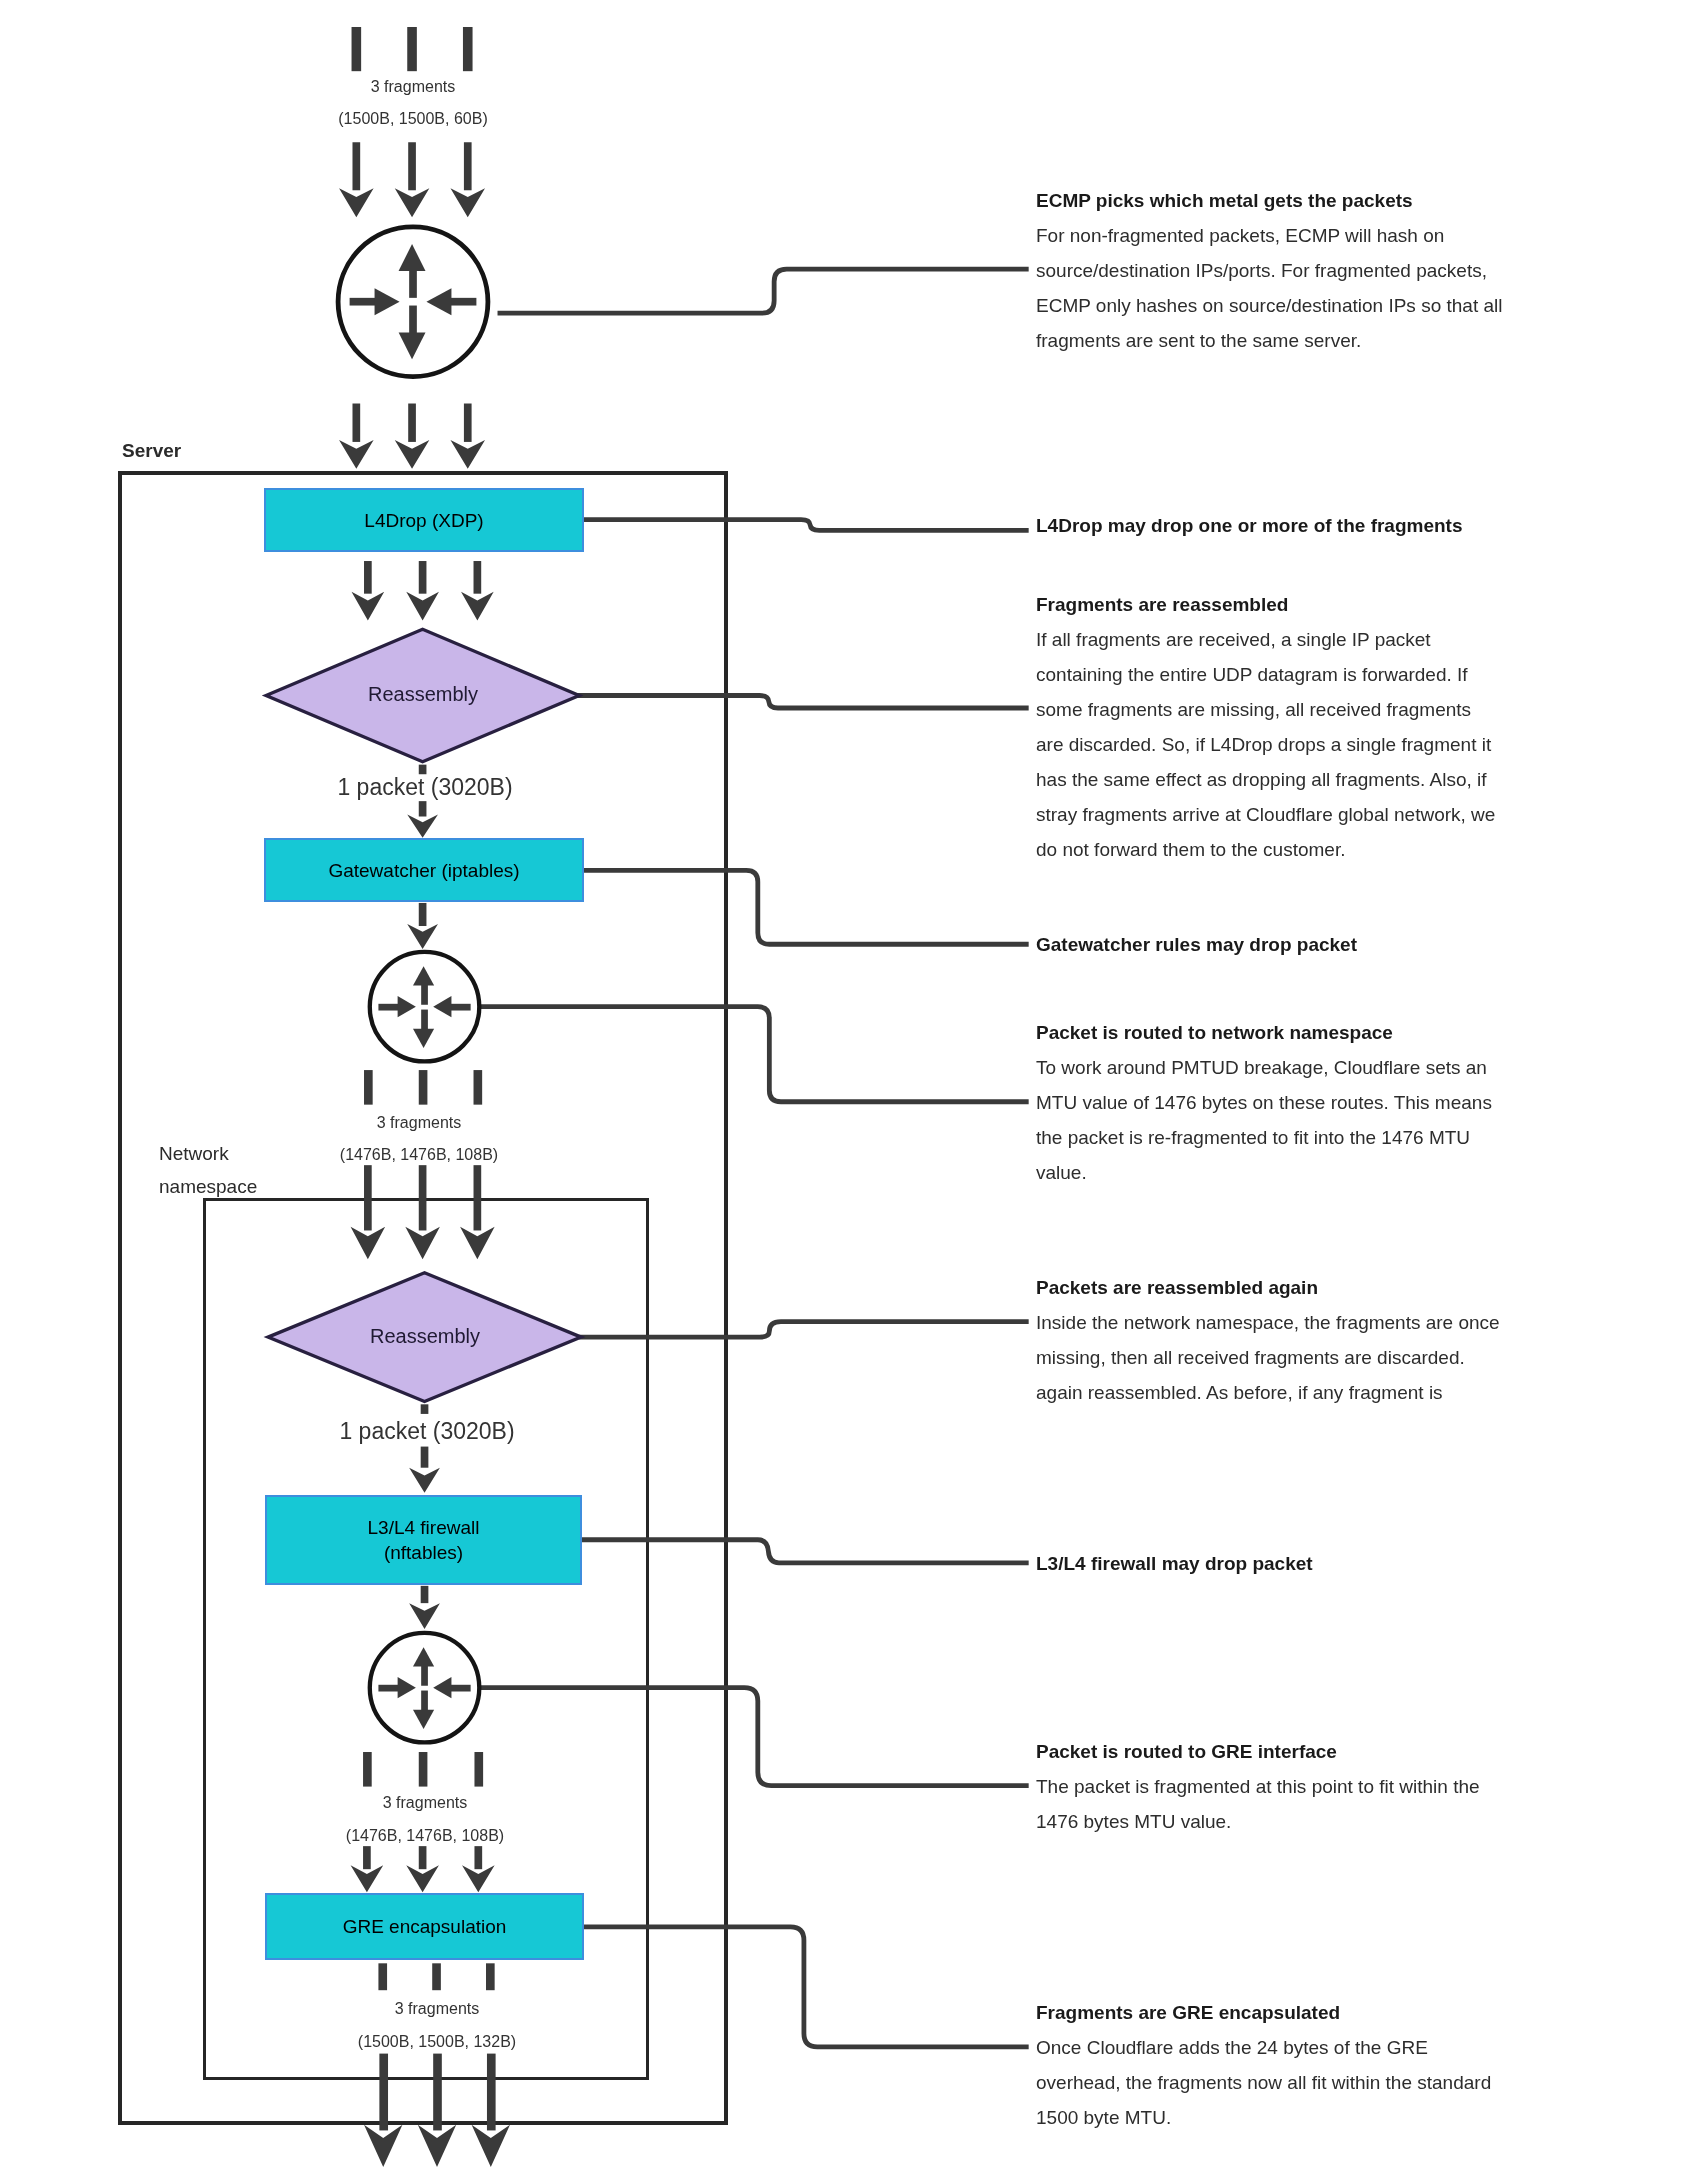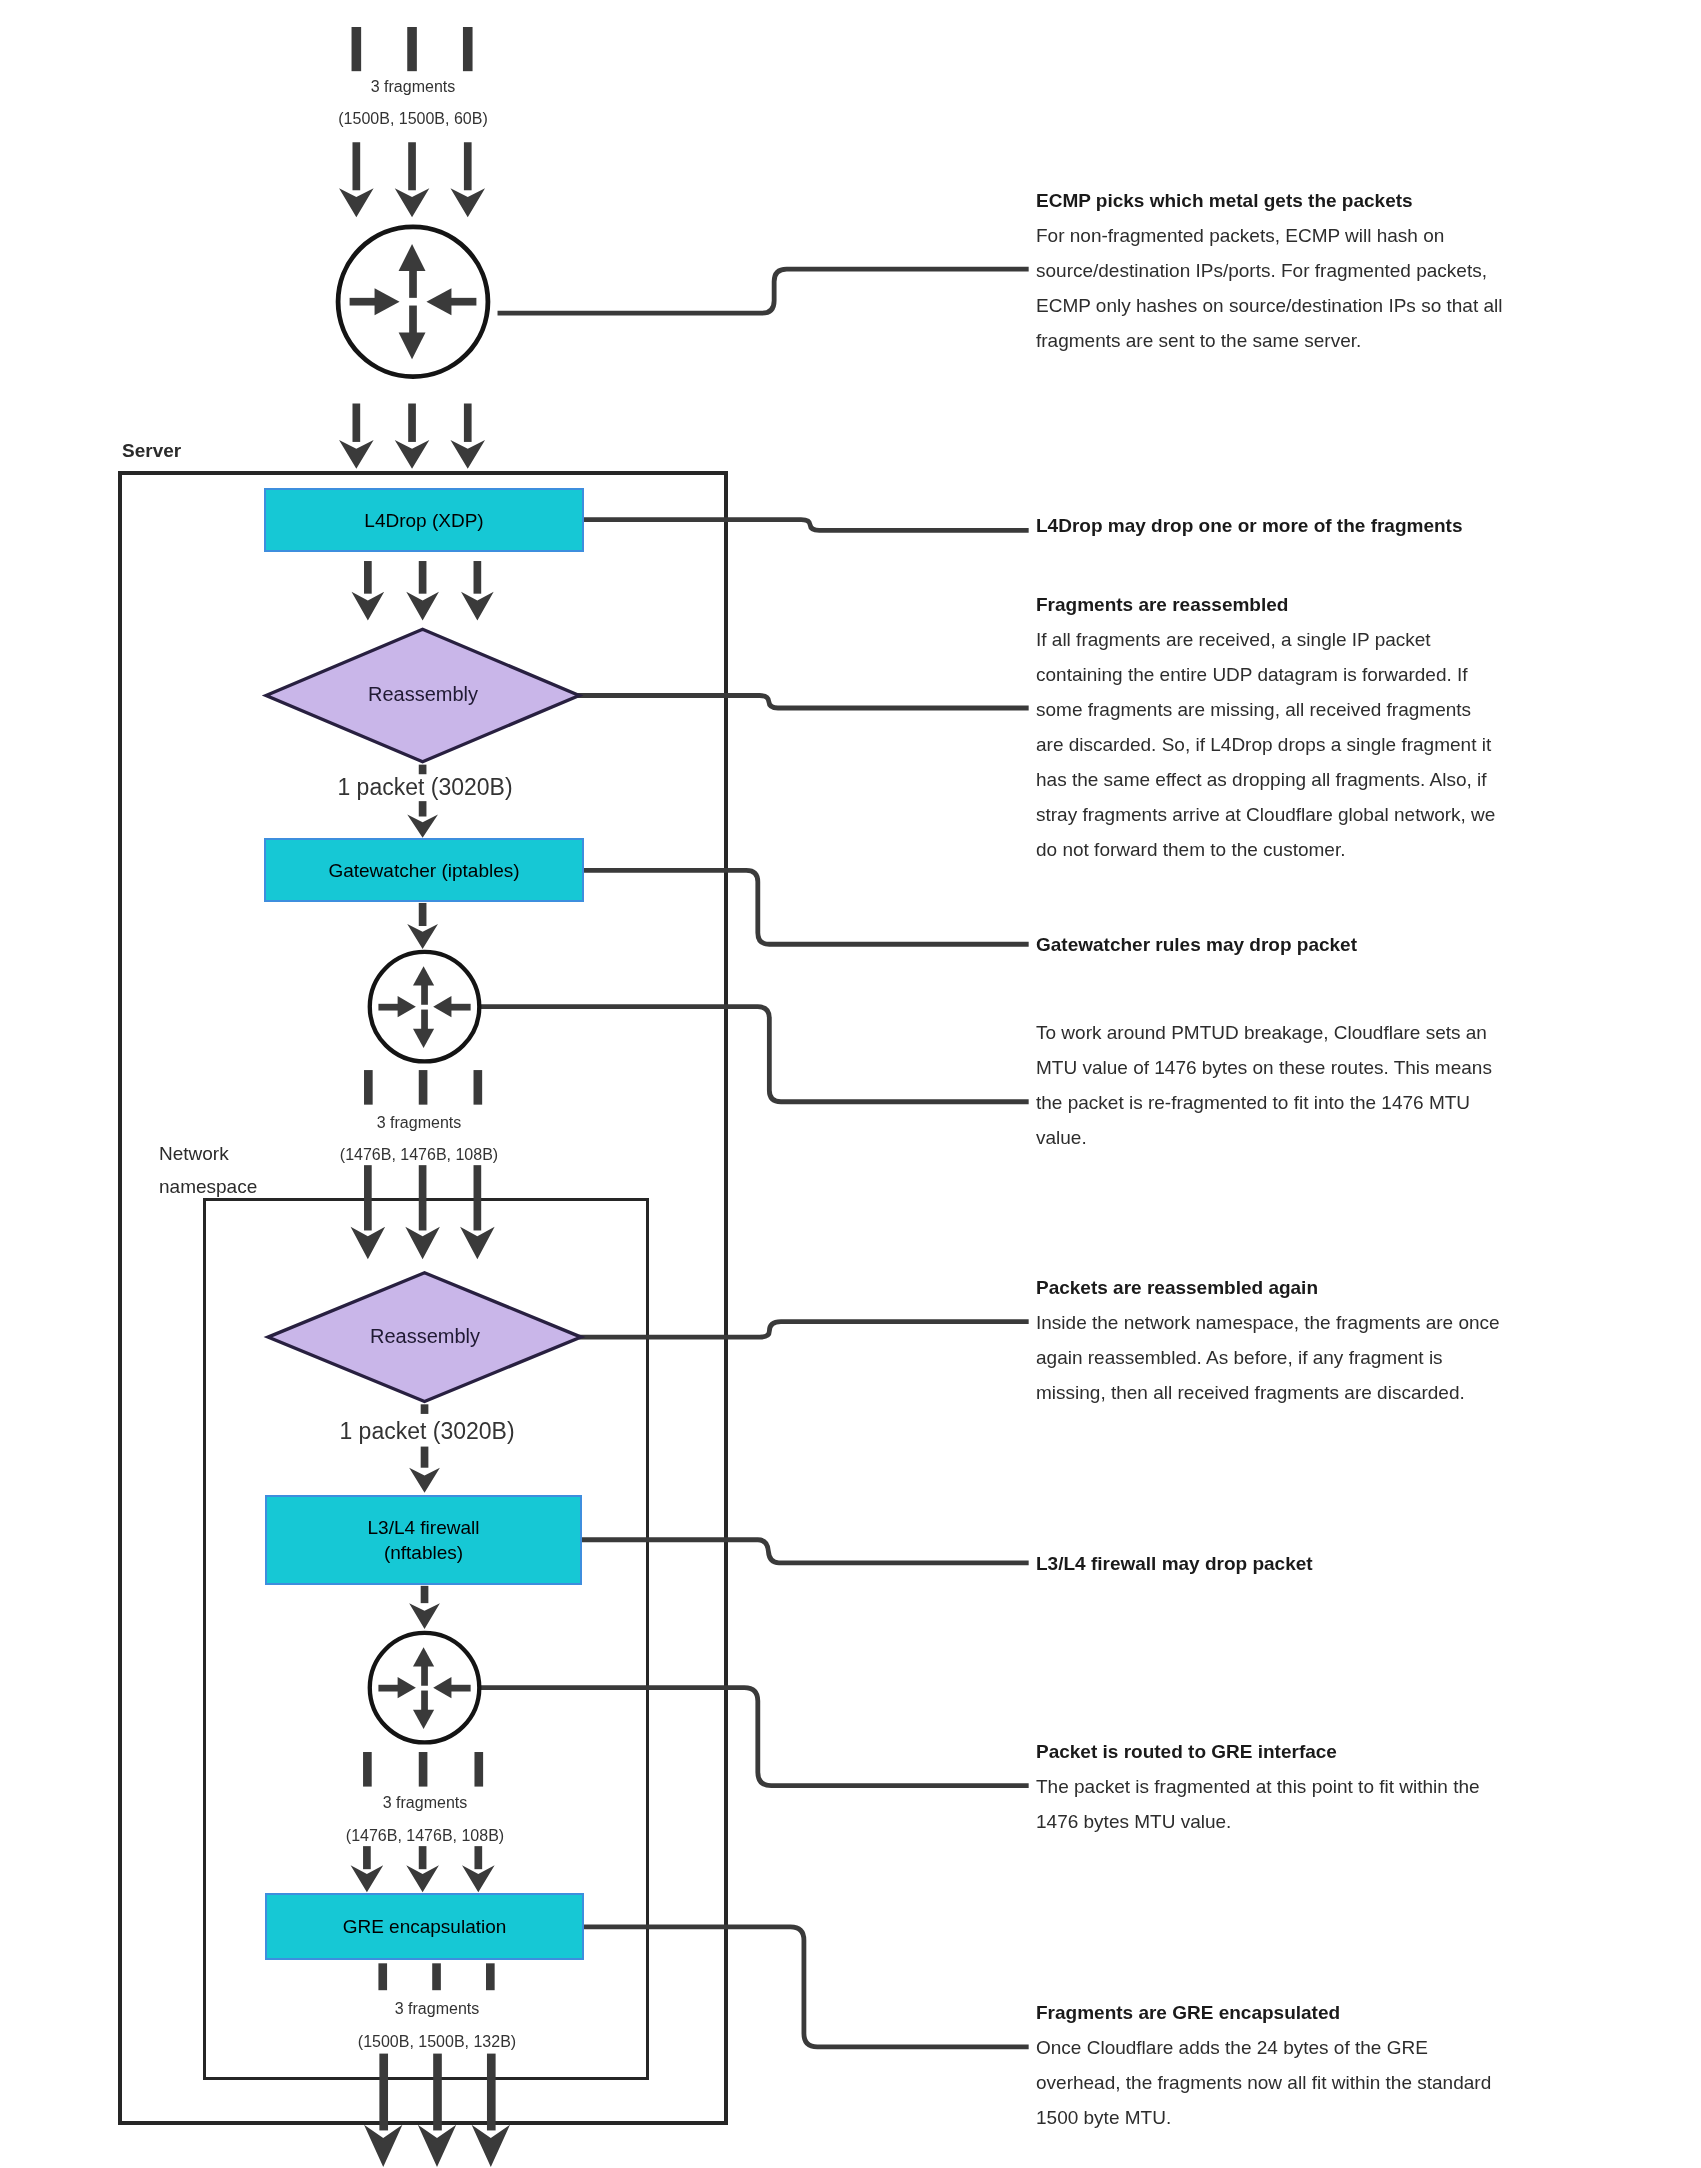--- a/index.html
+++ b/index.html
@@ -269,31 +269,32 @@
     <div>has the same effect as dropping all fragments. Also, if</div>
     <div>stray fragments arrive at Cloudflare global network, we</div>
     <div>do not forward them to the customer.</div>
   </div>
 
   <div class="ann" style="top:927px;">
     <div class="ann-h">Gatewatcher rules may drop packet</div>
   </div>
 
   <div class="ann" style="top:1015px;">
+    <div class="ann-h">Packet is routed to network namespace</div>
     <div>To work around PMTUD breakage, Cloudflare sets an</div>
     <div>MTU value of 1476 bytes on these routes. This means</div>
     <div>the packet is re-fragmented to fit into the 1476 MTU</div>
     <div>value.</div>
   </div>
 
   <div class="ann" style="top:1270px;">
     <div class="ann-h">Packets are reassembled again</div>
     <div>Inside the network namespace, the fragments are once</div>
+    <div>missing, then all received fragments are discarded.</div>
     <div>again reassembled. As before, if any fragment is</div>
-    <div>missing, then all received fragments are discarded.</div>
   </div>
 
   <div class="ann" style="top:1546px;">
     <div class="ann-h">L3/L4 firewall may drop packet</div>
   </div>
 
   <div class="ann" style="top:1734px;">
     <div class="ann-h">Packet is routed to GRE interface</div>
     <div>The packet is fragmented at this point to fit within the</div>
     <div>1476 bytes MTU value.</div>

